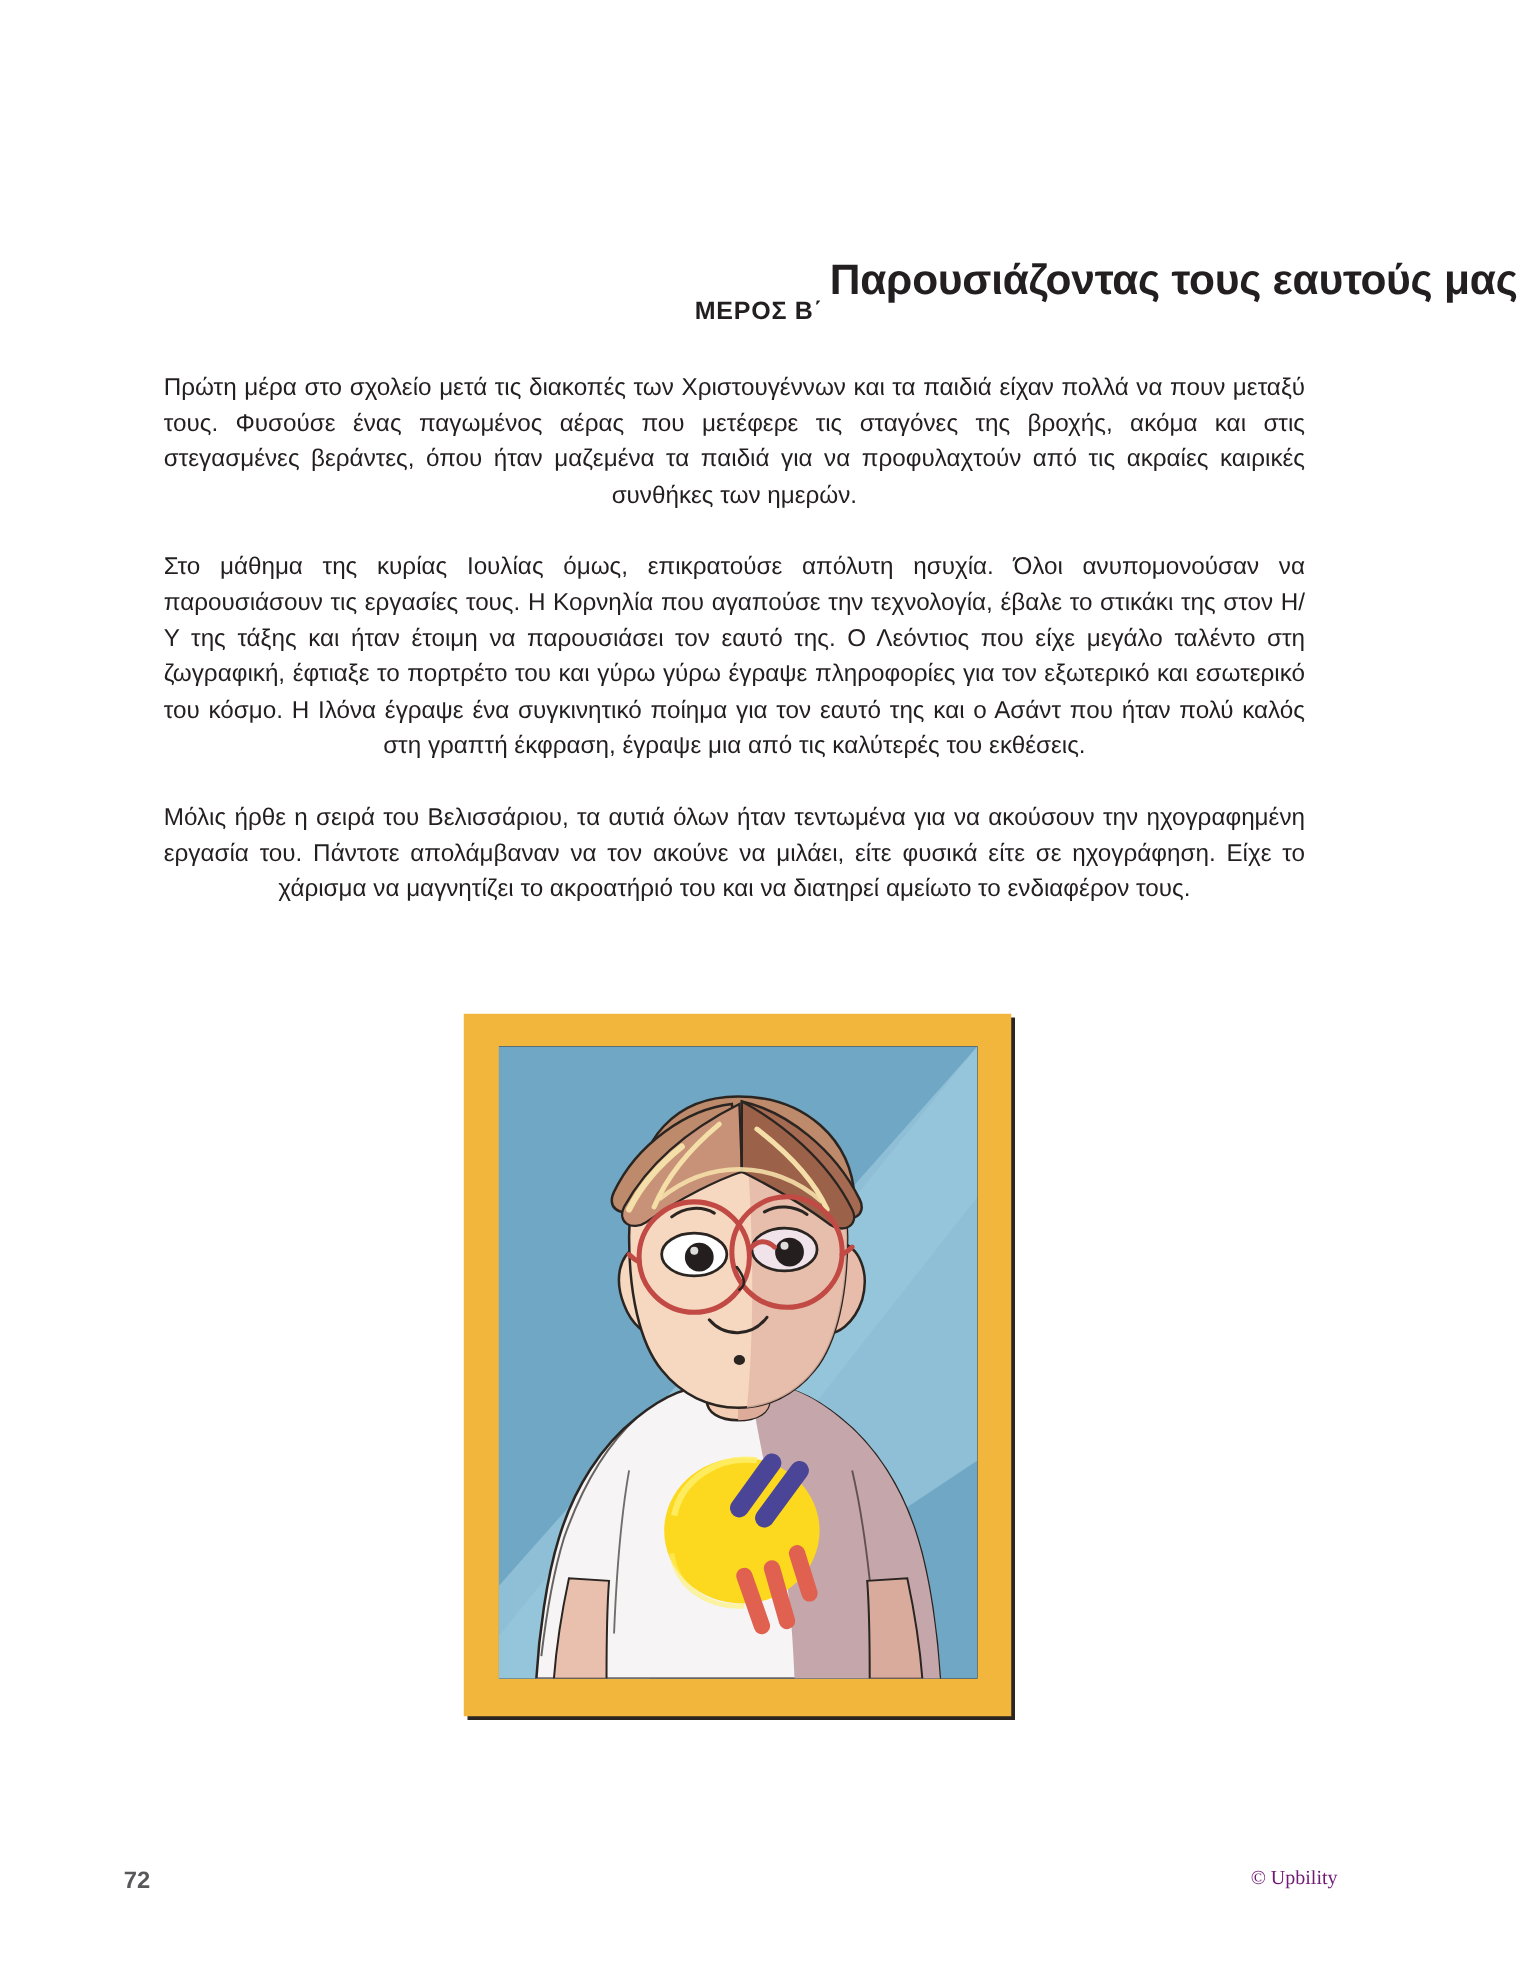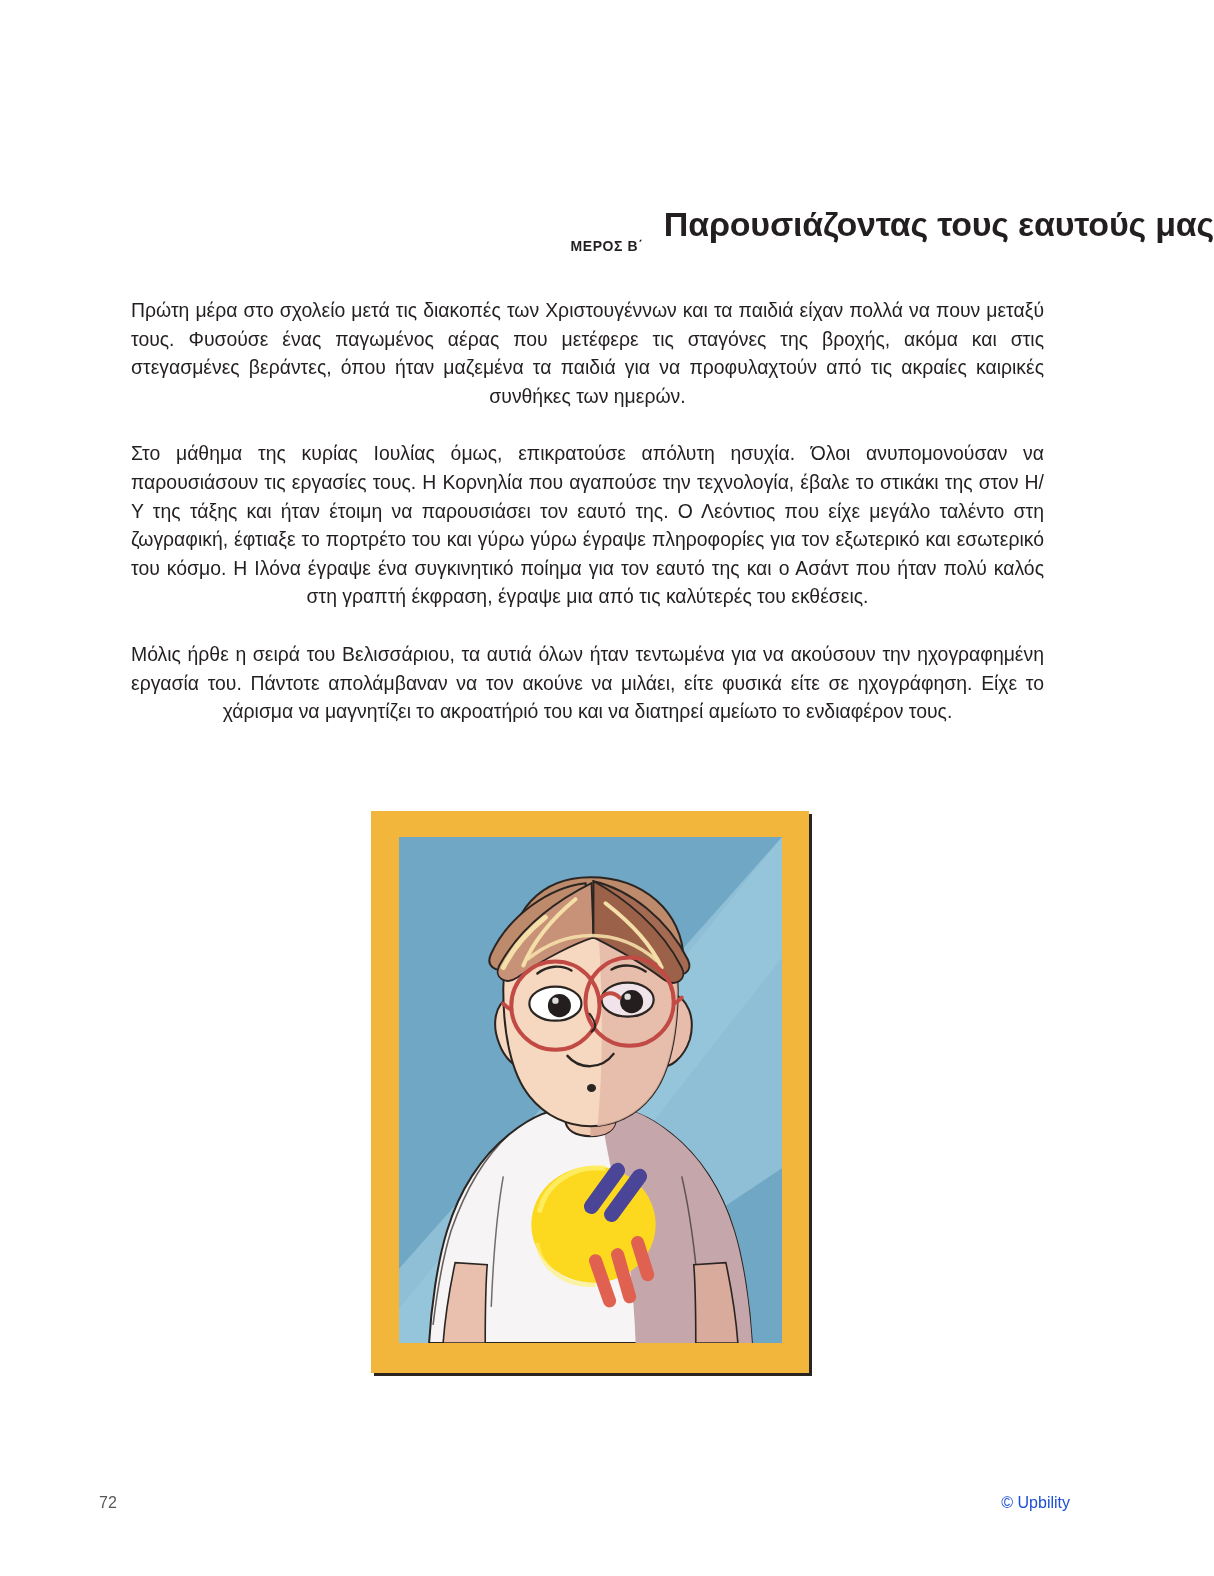--- a/index.html
+++ b/index.html
@@ -35,21 +35,21 @@
     letter-spacing: -0.2px;
     color: #231f20;
     line-height: 1.1;
   }
   .doc-subtitle {
     position: absolute;
     left: 0;
     right: 0;
     top: 238px;
     text-align: center;
-    font-size: 14px;
+    font-size: 20px;
     font-weight: 700;
     letter-spacing: 0.6px;
     color: #231f20;
   }
 
   
   .body-block {
     position: absolute;
     left: 131px;
     top: 296px;
@@ -100,29 +100,31 @@
     background: #6fa7c4;
     box-shadow: inset 0 0 0 1.2px #3d3a36;
   }
   .illus-svg { display: block; width: 100%; height: 100%; }
 
   
   .footer-page-number {
     position: absolute;
     left: 99px;
     top: 1494px;
-    font-size: 16px;
+    font-size: 19px;
     color: #58585a;
+    font-weight: bold;
   }
   .footer-copyright {
     position: absolute;
     right: 144px;
     top: 1494px;
     font-size: 16px;
-    color: #1d4ed8;
+    color: #701a75;
+    font-family: Liberation Serif, serif;
   }
 </style>
 </head>
 <body>
 
 <div class="page">
 
   <h1 class="doc-title">Παρουσιάζοντας τους εαυτούς μας</h1>
 
   <div class="doc-subtitle">ΜΕΡΟΣ Β΄</div>

